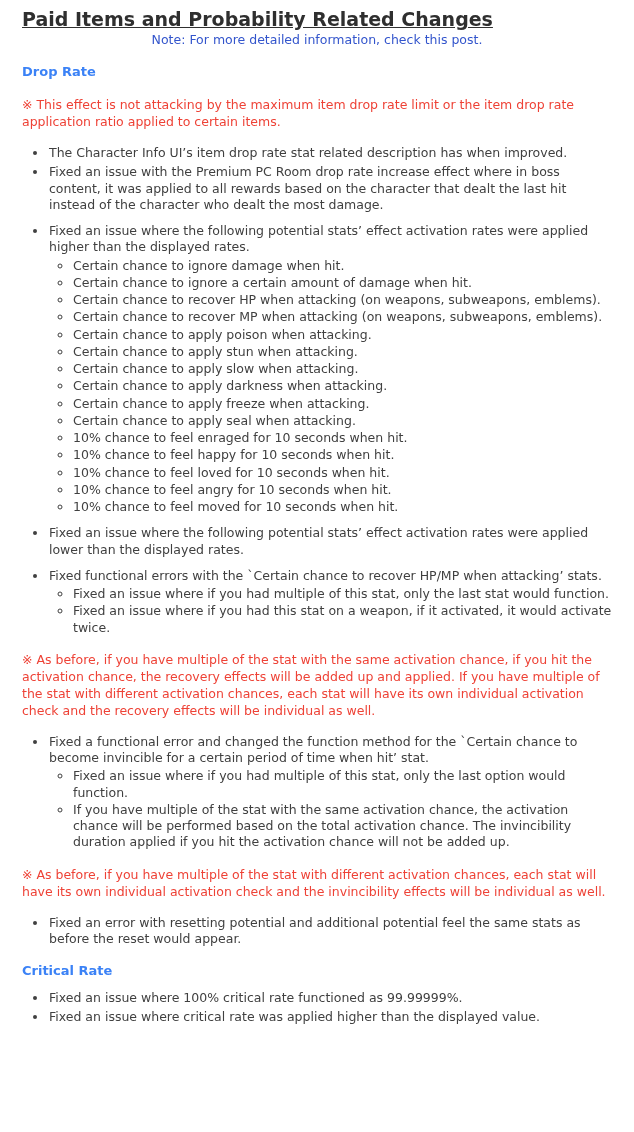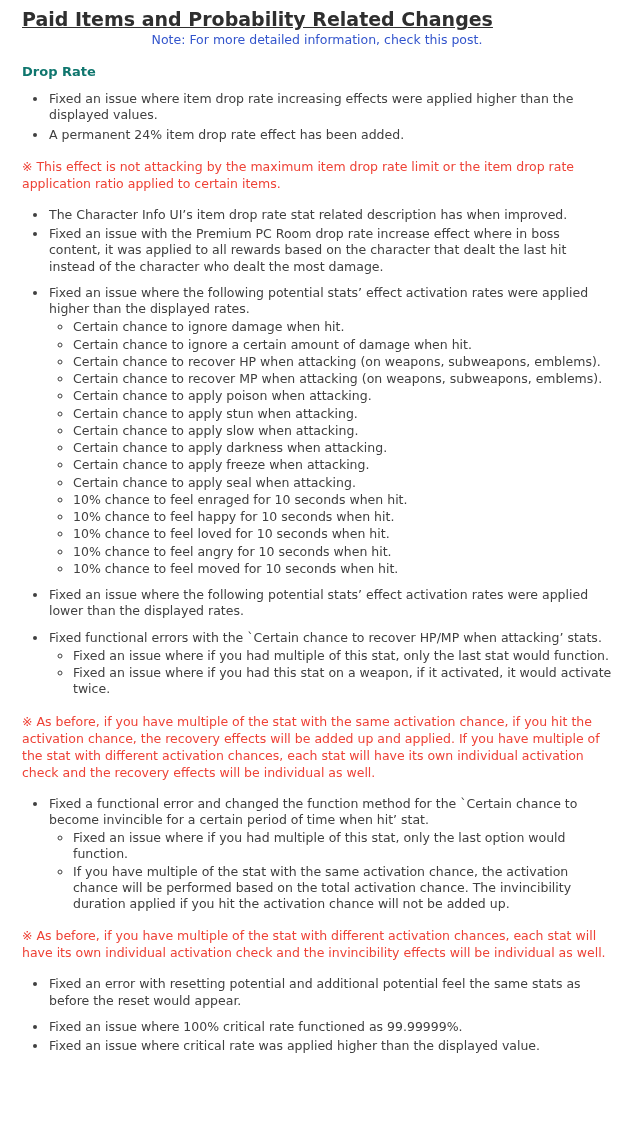--- a/index.html
+++ b/index.html
@@ -37,21 +37,21 @@
   }
   .note .note-label { font-weight: normal; }
   .note a {
     color: var(--note-blue, #3355cc);
     text-decoration: none;
     cursor: pointer;
   }
   h2.section-heading {
     font-size: 13px;
     font-weight: bold;
-    color: #0f766e;
+    color: #3b82f6;
     margin: 16px 0 2px 0;
     padding: 0 18px 0 22px;
   }
   ul.bullets {
     list-style: disc;
     margin: 10px 0 10px 0;
     padding: 0 20px 0 48px;
   }
   ul.bullets > li {
     margin: 0 0 3px 0;
@@ -76,24 +76,20 @@
 <body>
 
 <div class="page">
 
   <h1 class="page-title">Paid Items and Probability Related Changes</h1>
 
   <div class="note"><span class="note-label">Note:</span><span> For more detailed information, check </span><a href="#">this post</a><span>.</span></div>
 
   <div id="content">
       <h2 class="section-heading">Drop Rate</h2>
-      <ul class="bullets">
-        <li><span>Fixed an issue where item drop rate increasing effects were applied higher than the displayed values.</span></li>
-        <li><span>A permanent 24% item drop rate effect has been added.</span></li>
-      </ul>
       <p class="warning">※ This effect is not attacking by the maximum item drop rate limit or the item drop rate application ratio applied to certain items.</p>
       <ul class="bullets">
         <li><span>The Character Info UI’s item drop rate stat related description has when improved.</span></li>
         <li><span>Fixed an issue with the Premium PC Room drop rate increase effect where in boss content, it was applied to all rewards based on the character that dealt the last hit instead of the character who dealt the most damage.</span></li>
       </ul>
       <ul class="bullets">
         <li><span>Fixed an issue where the following potential stats’ effect activation rates were applied higher than the displayed rates.</span><ul class="sub-bullets">
             <li>Certain chance to ignore damage when hit.</li>
             <li>Certain chance to ignore a certain amount of damage when hit.</li>
             <li>Certain chance to recover HP when attacking (on weapons, subweapons, emblems).</li>
@@ -124,19 +120,20 @@
       <ul class="bullets">
         <li><span>Fixed a functional error and changed the function method for the `Certain chance to become invincible for a certain period of time when hit’ stat.</span><ul class="sub-bullets">
             <li>Fixed an issue where if you had multiple of this stat, only the last option would function.</li>
             <li>If you have multiple of the stat with the same activation chance, the activation chance will be performed based on the total activation chance. The invincibility duration applied if you hit the activation chance will not be added up.</li>
           </ul></li>
       </ul>
       <p class="warning">※ As before, if you have multiple of the stat with different activation chances, each stat will have its own individual activation check and the invincibility effects will be individual as well.</p>
       <ul class="bullets">
         <li><span>Fixed an error with resetting potential and additional potential feel the same stats as before the reset would appear.</span></li>
       </ul>
+      <h2 class="section-heading">Critical Rate</h2>
       <ul class="bullets">
         <li><span>Fixed an issue where 100% critical rate functioned as 99.99999%.</span></li>
         <li><span>Fixed an issue where critical rate was applied higher than the displayed value.</span></li>
       </ul>
     </div>
 
 </div>
 
 </body></html>

